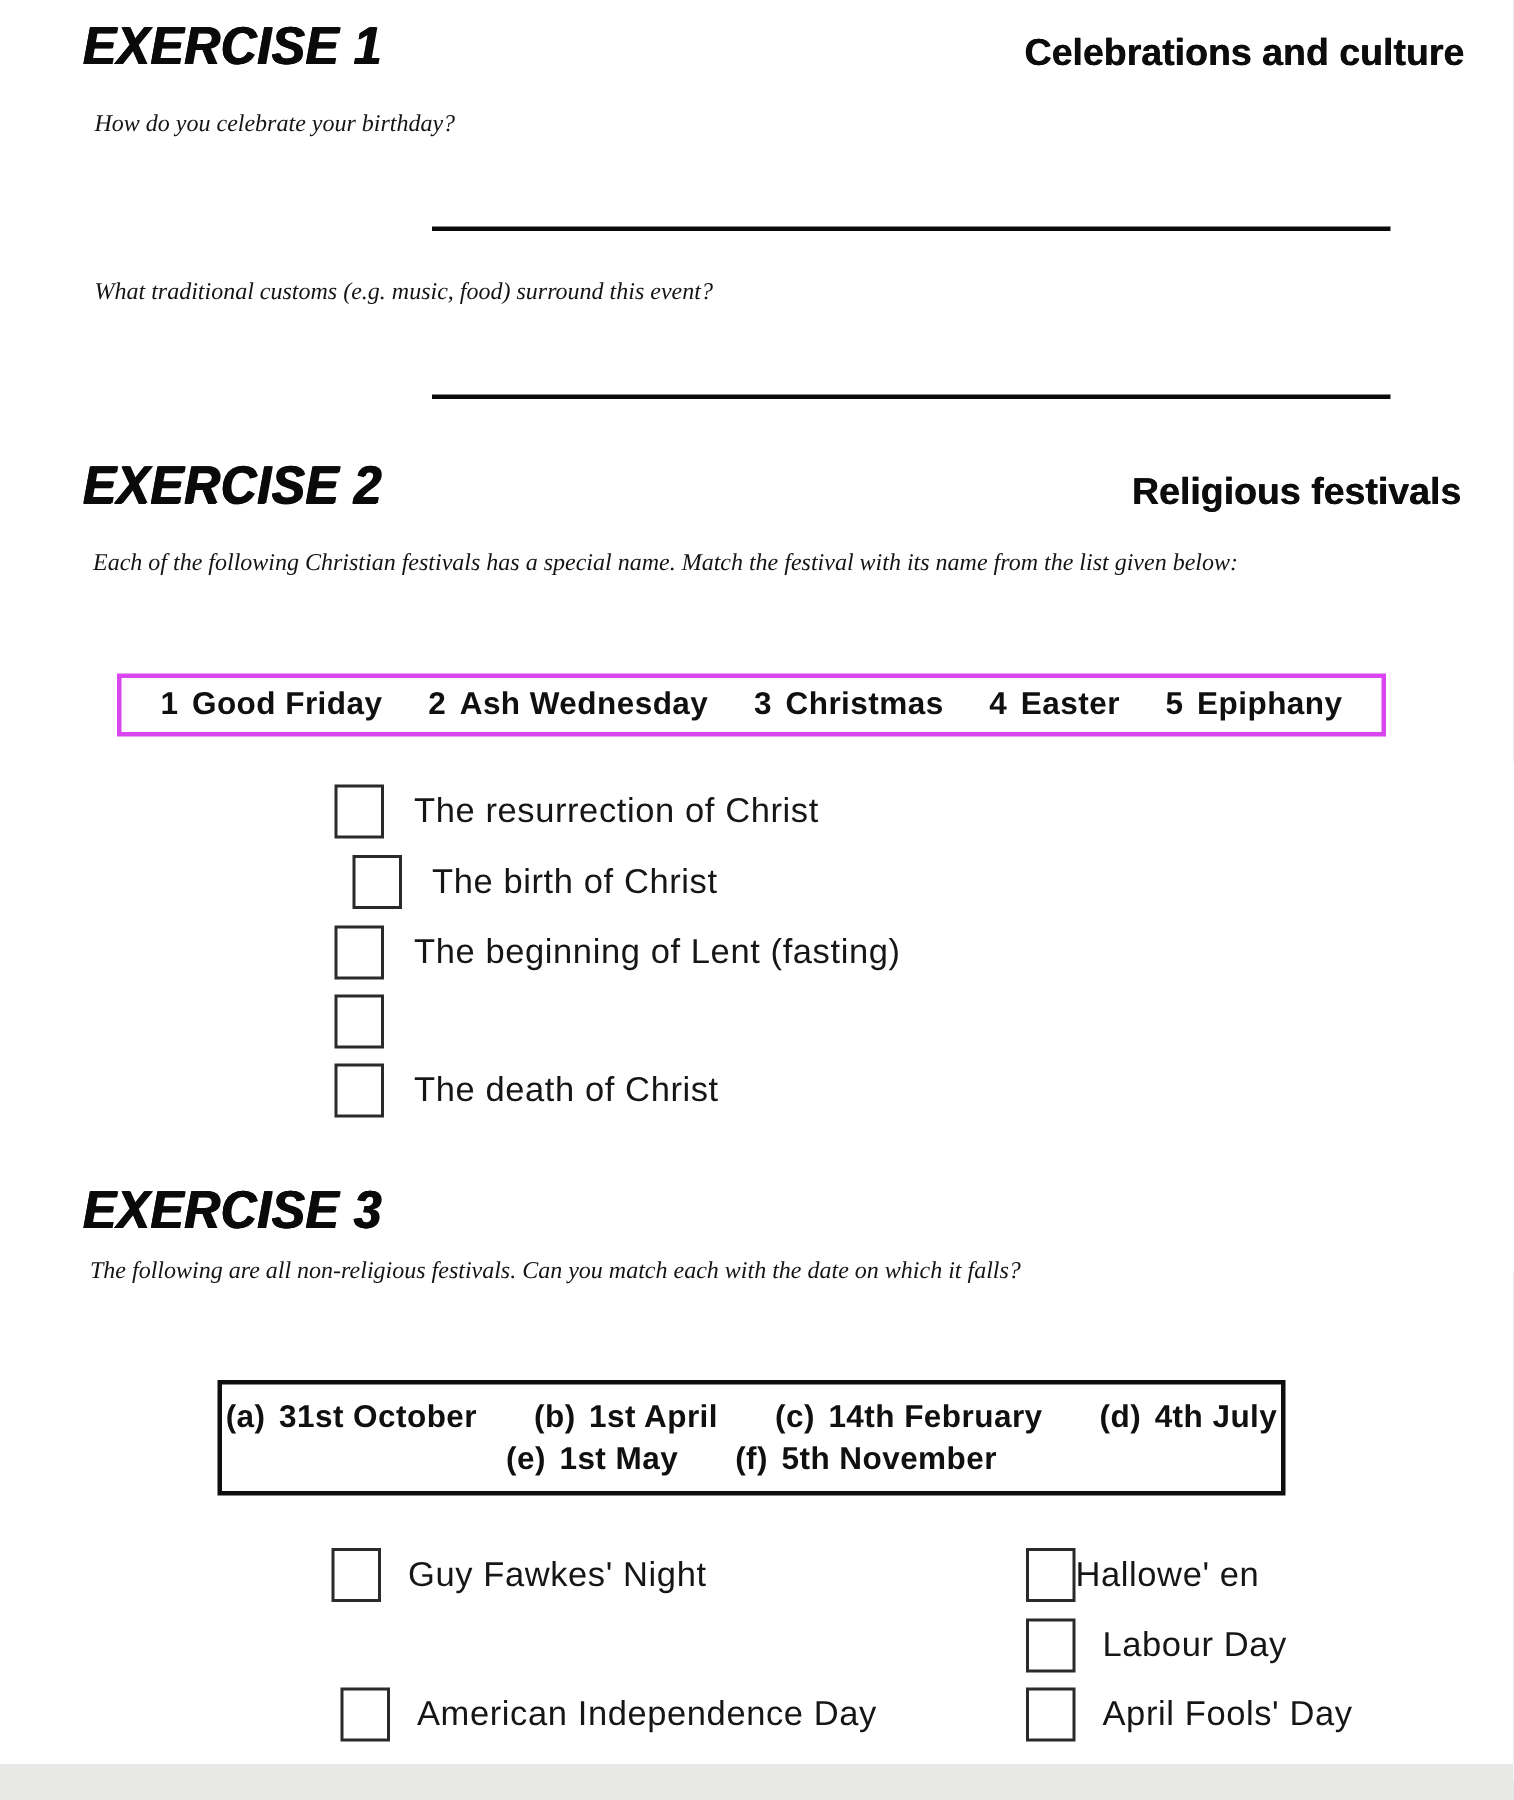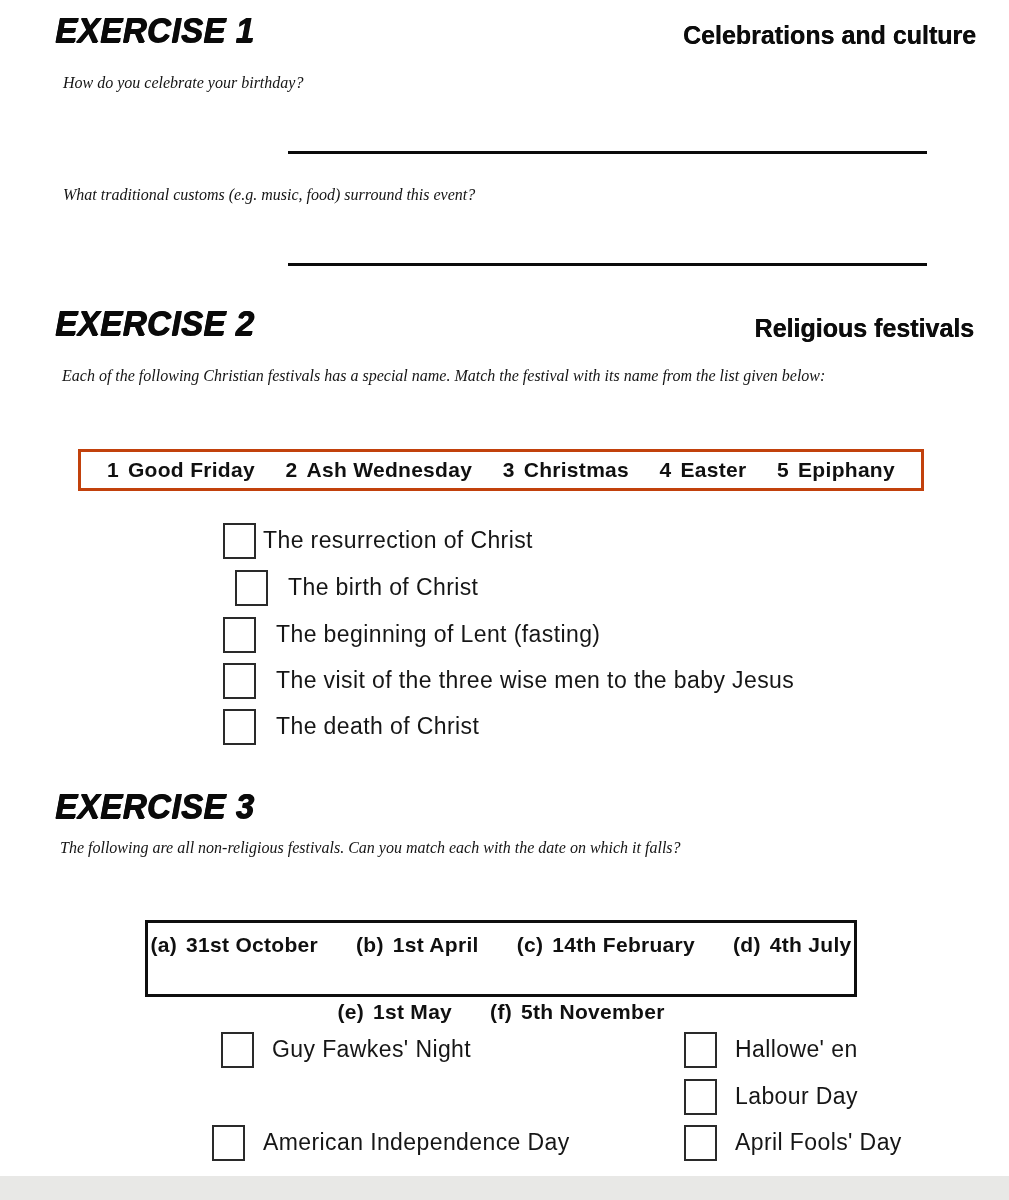--- a/index.html
+++ b/index.html
@@ -46,21 +46,21 @@
     line-height: 31px;
     color: #141414;
   }
   
   .answer-line {
     height: 3px;
     background: #0a0a0a;
   }
   
   .bank-box {
-    border: 3px solid #c2410c;
+    border: 3px solid #d946ef;
     background: #fff;
     display: flex;
   }
   .bank-row {
     display: flex;
     width: 100%;
     align-items: center;
   }
   .bank-item { white-space: nowrap; font-weight: bold; font-size: 21px; color: #101010; letter-spacing: 0.3px; }
   .bank-item .num, .bank-item .letter { margin-right: 9px; }
@@ -84,21 +84,21 @@
     white-space: nowrap;
   }
   .date-bank {
     border: 3px solid #0e0e0e;
     background: #fff;
     display: flex;
     flex-direction: column;
     justify-content: center;
     gap: 4px;
   }
-  .date-line { display: flex; justify-content: center; gap: 38px; margin-top: 39px; }
+  .date-line { display: flex; justify-content: center; gap: 38px; }
 </style>
 </head>
 <body>
 
 <div class="page">
 
   <h1 class="abs ex-title" style="left:55px; top:10px;">EXERCISE 1</h1>
   <div class="abs ex-topic" style="right:33px; top:21px;">Celebrations and culture</div>
 
   <p class="abs serif-it" style="left:63px; top:67px;">How do you celebrate your birthday?</p>
@@ -115,35 +115,34 @@
   <div class="abs bank-box" style="left:78px; top:449px; width:846px; height:42px; padding:0 26px;">
     <div class="bank-row" style="justify-content:space-between;">
       <span class="bank-item"><span class="num">1</span><span>Good Friday</span></span>
       <span class="bank-item"><span class="num">2</span><span>Ash Wednesday</span></span>
       <span class="bank-item"><span class="num">3</span><span>Christmas</span></span>
       <span class="bank-item"><span class="num">4</span><span>Easter</span></span>
       <span class="bank-item"><span class="num">5</span><span>Epiphany</span></span>
     </div>
   </div>
 
-  <div class="abs check-row" style="left:223px; top:522px; gap:7px;">
+  <div class="abs check-row" style="left:223px; top:522px; gap:20px;">
     <div class="checkbox"></div>
     <span class="check-label">The resurrection of Christ</span>
   </div>
   <div class="abs check-row" style="left:223px; top:569px; gap:20px;padding-left:12px;">
     <div class="checkbox"></div>
     <span class="check-label">The birth of Christ</span>
   </div>
   <div class="abs check-row" style="left:223px; top:616px; gap:20px;">
     <div class="checkbox"></div>
     <span class="check-label">The beginning of Lent (fasting)</span>
   </div>
   <div class="abs check-row" style="left:223px; top:662px; gap:20px;">
     <div class="checkbox"></div>
-    <span class="check-label">The visit of the three wise men to the baby Jesus</span>
   </div>
   <div class="abs check-row" style="left:223px; top:708px; gap:20px;">
     <div class="checkbox"></div>
     <span class="check-label">The death of Christ</span>
   </div>
 
   <h1 class="abs ex-title" style="left:55px; top:786px;">EXERCISE 3</h1>
 
   <p class="abs serif-it" style="left:60px; top:832px; width:906px;">The following are all non-religious festivals. Can you match each with the date on which it falls?</p>
 
@@ -157,26 +156,26 @@
     <div class="date-line">
       <span class="bank-item"><span class="letter">(e)</span><span>1st May</span></span>
       <span class="bank-item"><span class="letter">(f)</span><span>5th November</span></span>
     </div>
   </div>
 
   <div class="abs check-row" style="left:221px; top:1031px; gap:18px;">
     <div class="checkbox"></div>
     <span class="check-label">Guy Fawkes' Night</span>
   </div>
-  <div class="abs check-row" style="left:212px; top:1124px; gap:18px;">
+  <div class="abs check-row" style="left:227px; top:1124px; gap:18px;">
     <div class="checkbox"></div>
     <span class="check-label">American Independence Day</span>
   </div>
 
-  <div class="abs check-row" style="left:684px; top:1031px; gap:18px;">
+  <div class="abs check-row" style="left:684px; top:1031px; ">
     <div class="checkbox"></div>
     <span class="check-label">Hallowe' en</span>
   </div>
   <div class="abs check-row" style="left:684px; top:1078px; gap:18px;">
     <div class="checkbox"></div>
     <span class="check-label">Labour Day</span>
   </div>
   <div class="abs check-row" style="left:684px; top:1124px; gap:18px;justify-content:flex-end;">
     <div class="checkbox"></div>
     <span class="check-label">April Fools' Day</span>

